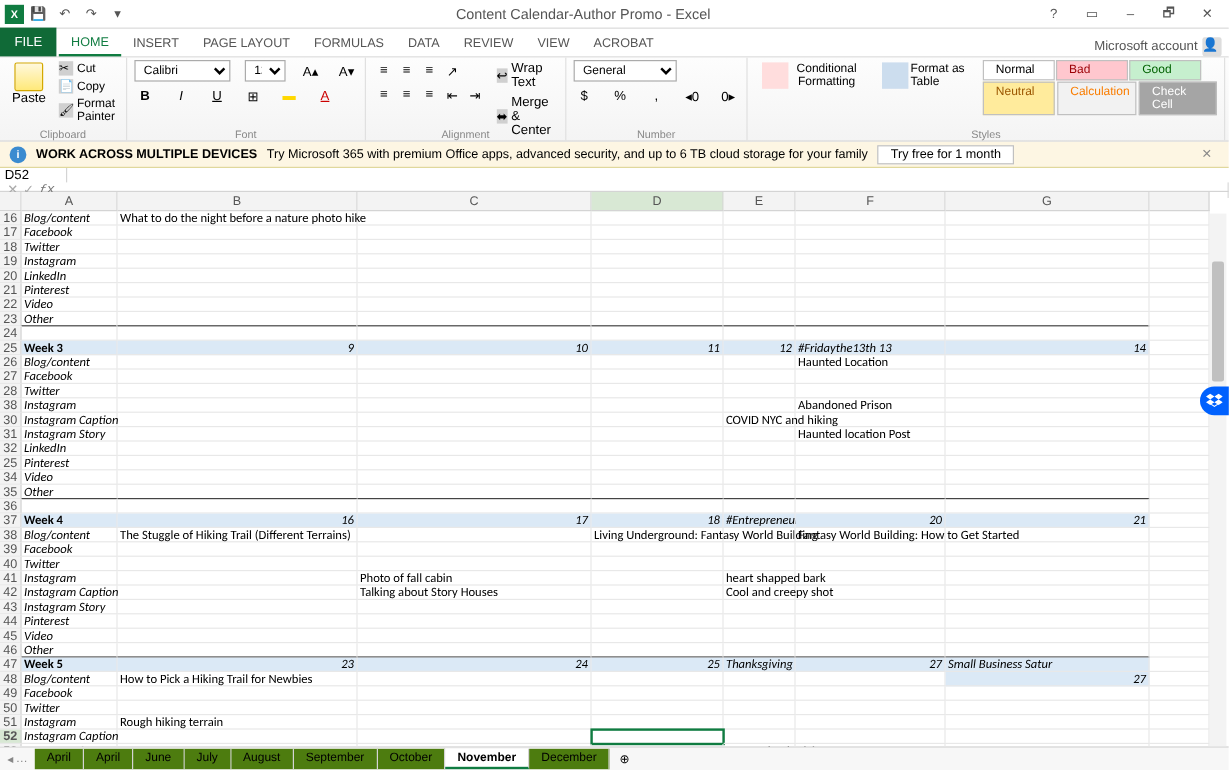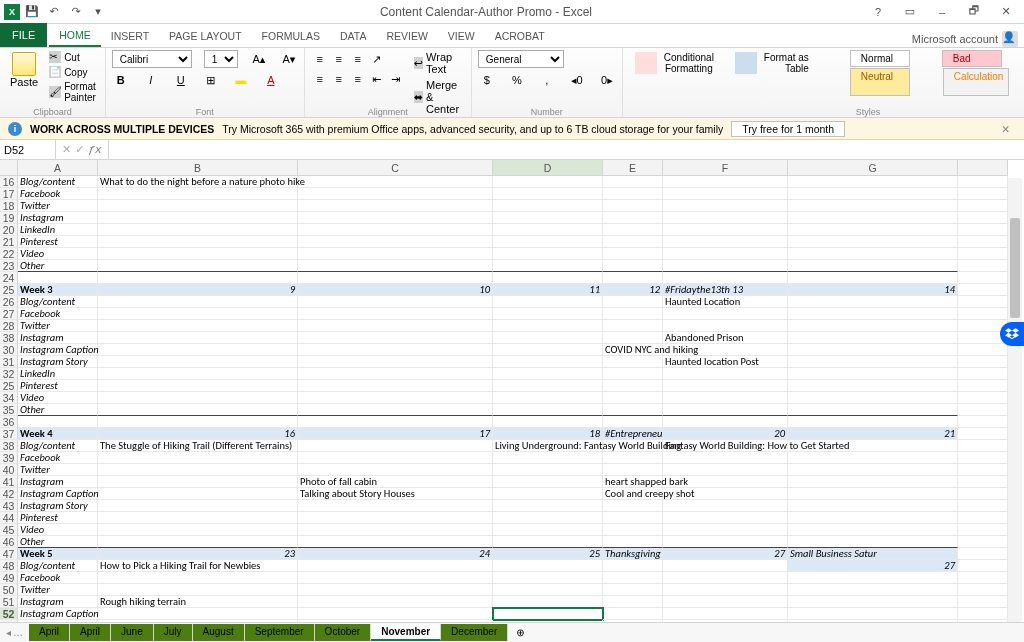--- a/index.html
+++ b/index.html
@@ -30,38 +30,38 @@
 .paste-icon{width:24px; height:24px; border:1px solid #d4a800; background:linear-gradient(#fff8dc,#ffe97a); border-radius:2px;}
 .clip-small{display:flex; flex-direction:column; gap:1px; font-size:10px;}
 .clip-item{display:flex; align-items:center; gap:3px; cursor:pointer; padding:1px 3px;}
 .mini-icon{width:12px;height:12px; background:#d0d0d0; display:inline-block;}
 .font-row{display:flex; gap:12px; align-items:center; margin-bottom:3px;}
 .font-select{border:1px solid #ababab; background:#fff; font-size:10px; padding:1px 3px; height:18px;}
 .font-btn{width:18px;height:18px; border:1px solid transparent; display:flex;align-items:center;justify-content:center; cursor:pointer; font-size:11px;}
 .align-grid{display:flex; gap:6px;}
 .align-col{display:flex; flex-direction:column; gap:2px;}
 .align-row{display:flex; gap:1px;}
-.style-cell{border:1px solid #c0c0c0; padding:2px 10px; font-size:10px; min-width:60px; cursor:pointer;margin-left:31px;}
+.style-cell{border:1px solid #c0c0c0; padding:2px 10px; font-size:10px; min-width:60px; cursor:pointer;}
 .style-normal{background:#fff;}
 .style-bad{background:#ffc7ce; color:#9c0006;}
 .style-good{background:#c6efce; color:#006100;}
 .style-neutral{background:#ffeb9c; color:#9c5700;}
 .style-calc{background:#f2f2f2; color:#fa7d00;}
 .style-check{background:#a5a5a5; color:#fff;}
 .cells-btn{display:flex; flex-direction:row; align-items:center; padding:2px 6px; cursor:pointer; font-size:10px; gap:2px;}
 
 
 .infobar{height:22px; background:#fdf6e3; border-bottom:1px solid #e0d89c; display:flex; align-items:center; padding:0 8px; gap:8px; font-size:10.5px;}
 .info-icon{width:14px;height:14px; border-radius:50%; background:#3b8bd0; color:#fff; display:flex;align-items:center;justify-content:center; font-size:9px; font-weight:bold;}
 .infobar strong{text-transform:uppercase;}
 .try-btn{border:1px solid #c0c0c0; background:#fff; padding:1px 10px; cursor:pointer; font-size:10.5px;}
 .infobar-close{margin-left:auto; cursor:pointer; color:#888; padding:0 6px;}
 
 
-.formula-row{height:20px; display:flex; align-items:stretch; border-bottom:1px solid #d4d4d4;}
+.formula-row{height:20px; display:flex; align-items:stretch; border-bottom:1px solid #d4d4d4;flex-direction:column;}
 .name-box{width:56px; border-right:1px solid #d4d4d4; display:flex; align-items:center; padding:0 4px;}
 .name-box input{border:none; width:100%; font-size:11px; outline:none;}
 .fx-sep{display:flex; align-items:center; gap:4px; padding:0 6px; border-right:1px solid #d4d4d4; color:#aaa;}
 .fx-lbl{font-style:italic; font-family:Liberation Mono, monospace; color:#777;}
 .formula-input{flex:1;}
 .formula-input input{border:none; width:100%; height:100%; outline:none; padding:0 4px; font-size:11px;}
 
 
 .grid-wrap{position:relative; height:462px; overflow:hidden;}
 .grid{display:grid; grid-template-columns: 18px 80px 200px 195px 110px 60px 125px 170px 50px; font-size:10.5px;}
@@ -217,21 +217,21 @@
     <div class="group-label">Number</div>
   </div>
 
   <div class="group" style="flex-direction:row; gap:4px; align-items:flex-start;">
     <div class="cells-btn">
         <div style="width:22px;height:22px;background:#fdd;"></div>
         <span style="width:60px;text-align:center;">Conditional Formatting</span>
       </div>
     <div class="cells-btn">
         <div style="width:22px;height:22px;background:#cde;"></div>
-        <span style="width:50px;text-align:right;">Format as Table</span>
+        <span style="width:50px;text-align:left;">Format as Table</span>
       </div>
     <div style="display:flex;flex-direction:column;gap:1px;">
       <div style="display:flex;gap:1px;">
         <div class="style-cell style-normal">Normal</div>
         <div class="style-cell style-bad">Bad</div>
         <div class="style-cell style-good">Good</div>
       </div>
       <div style="display:flex;gap:2px;">
         <div class="style-cell style-neutral">Neutral</div>
         <div class="style-cell style-calc">Calculation</div>

